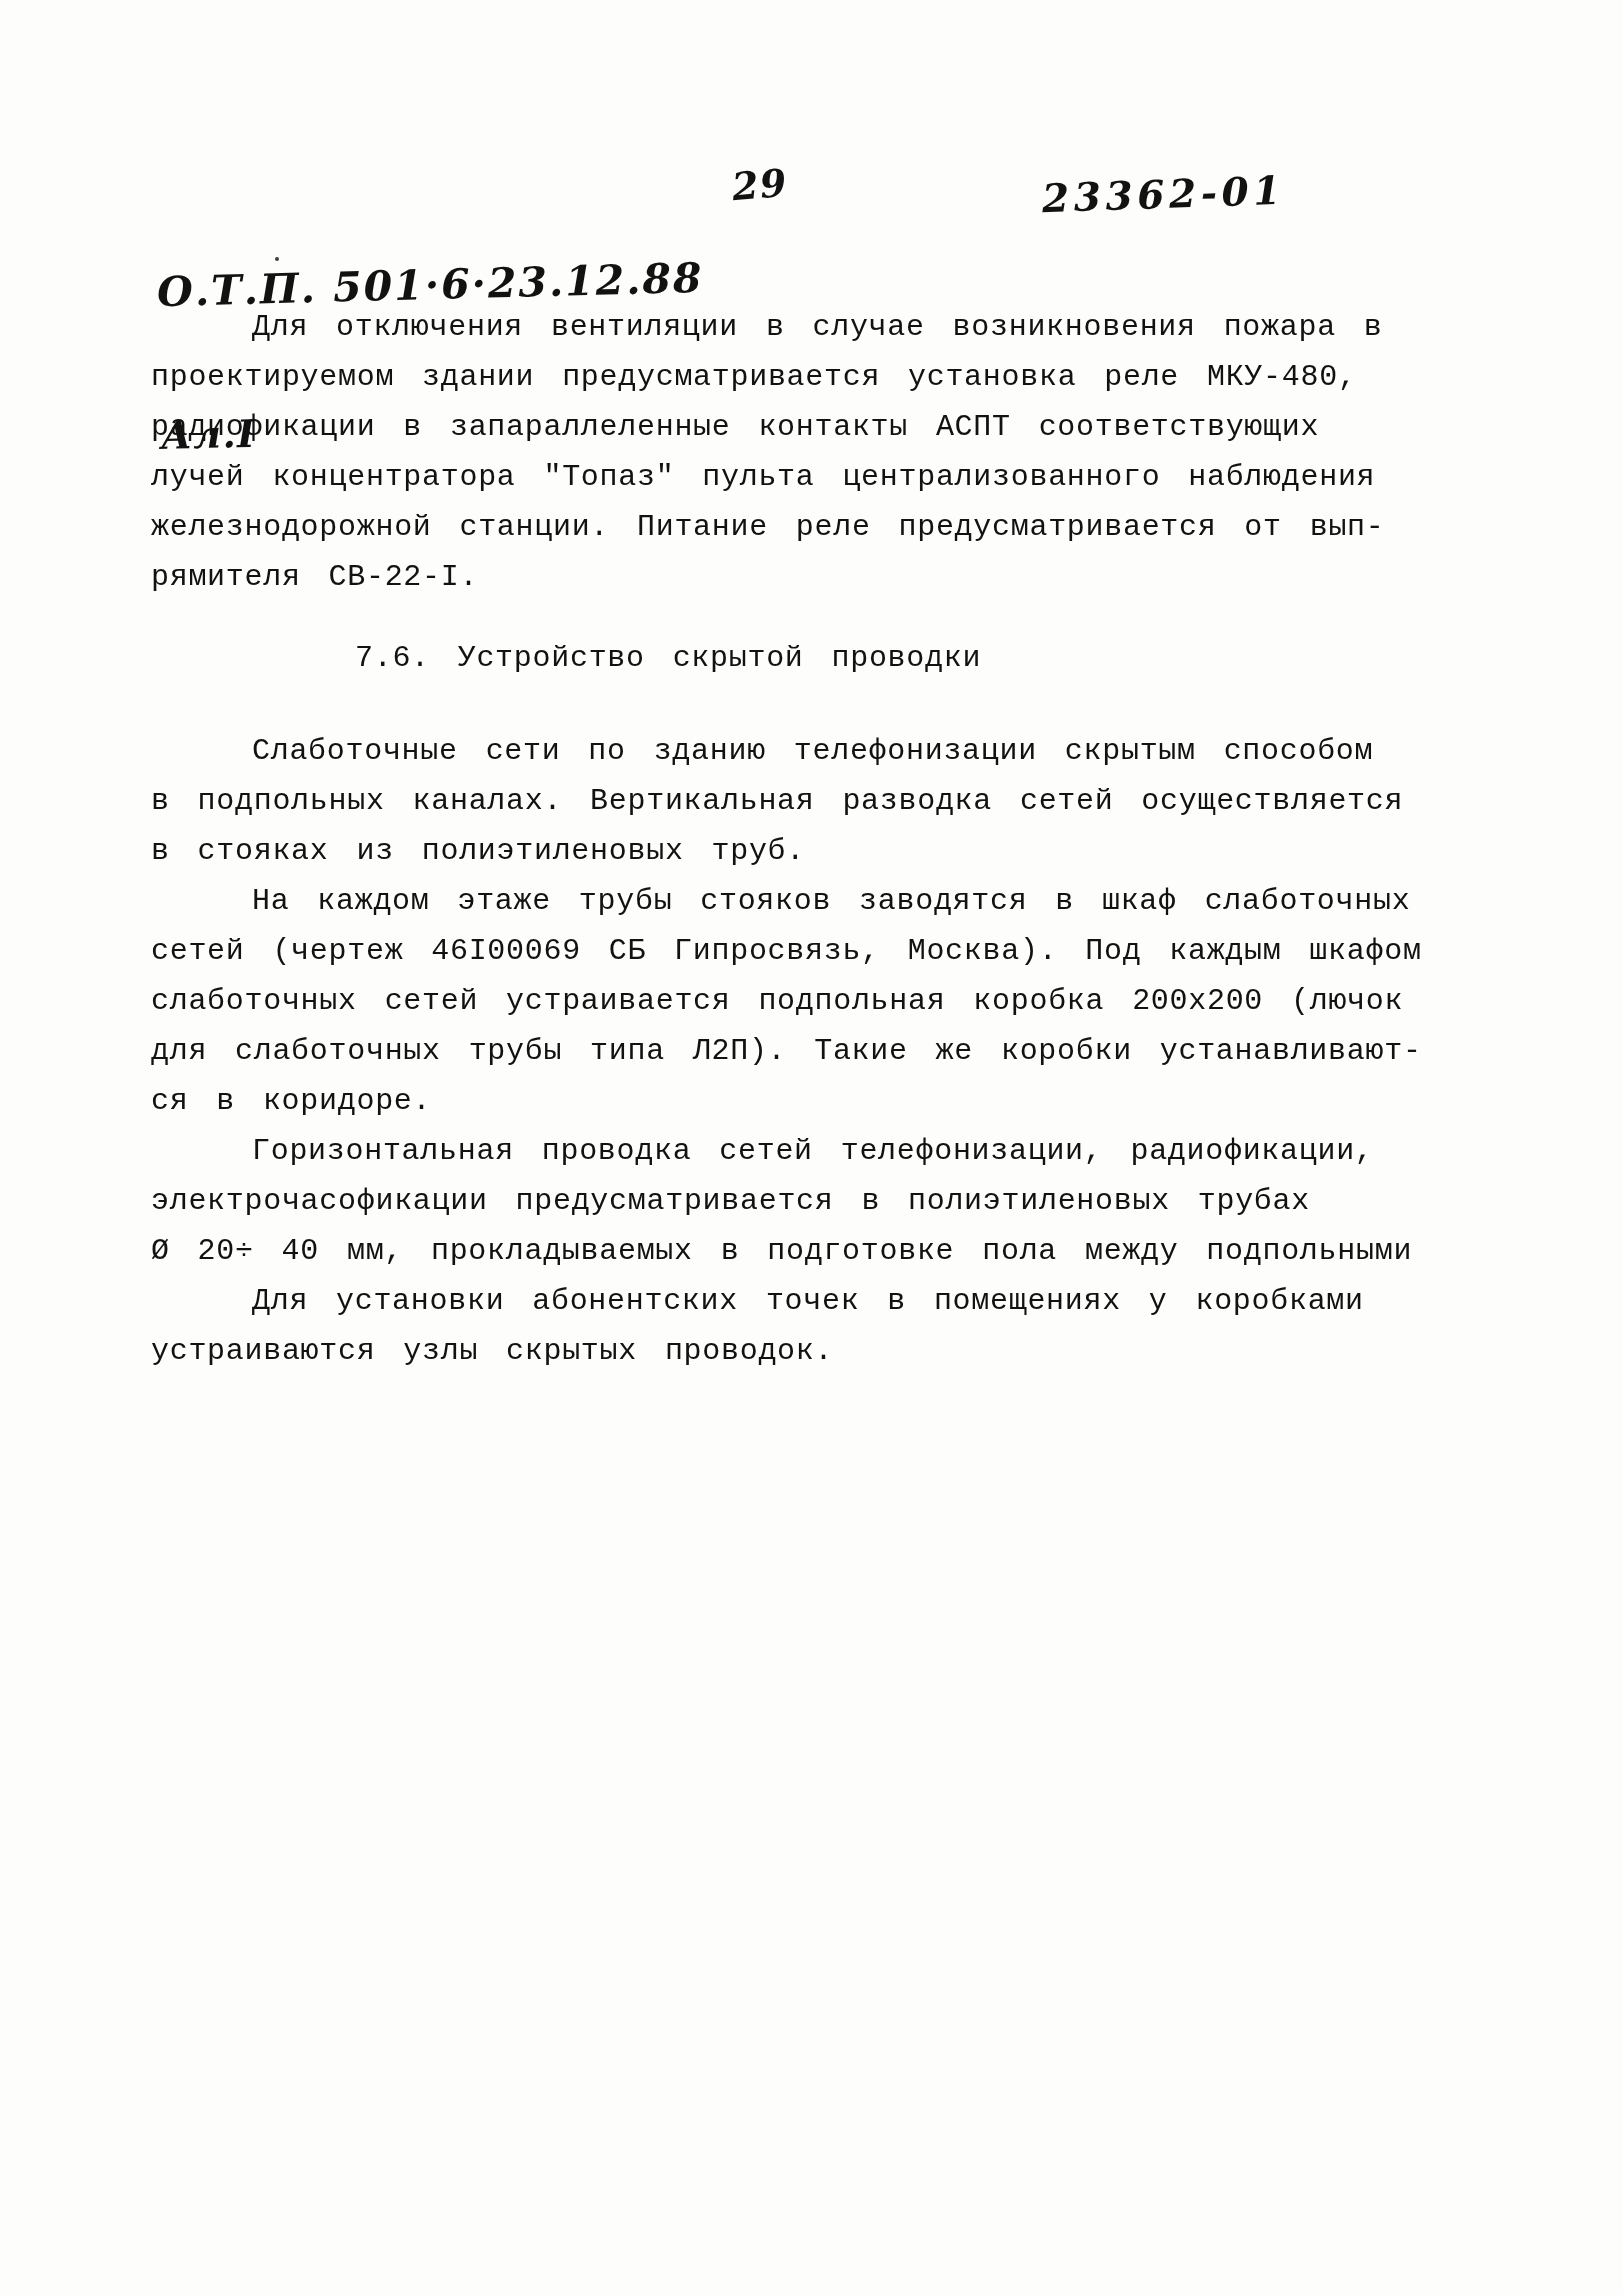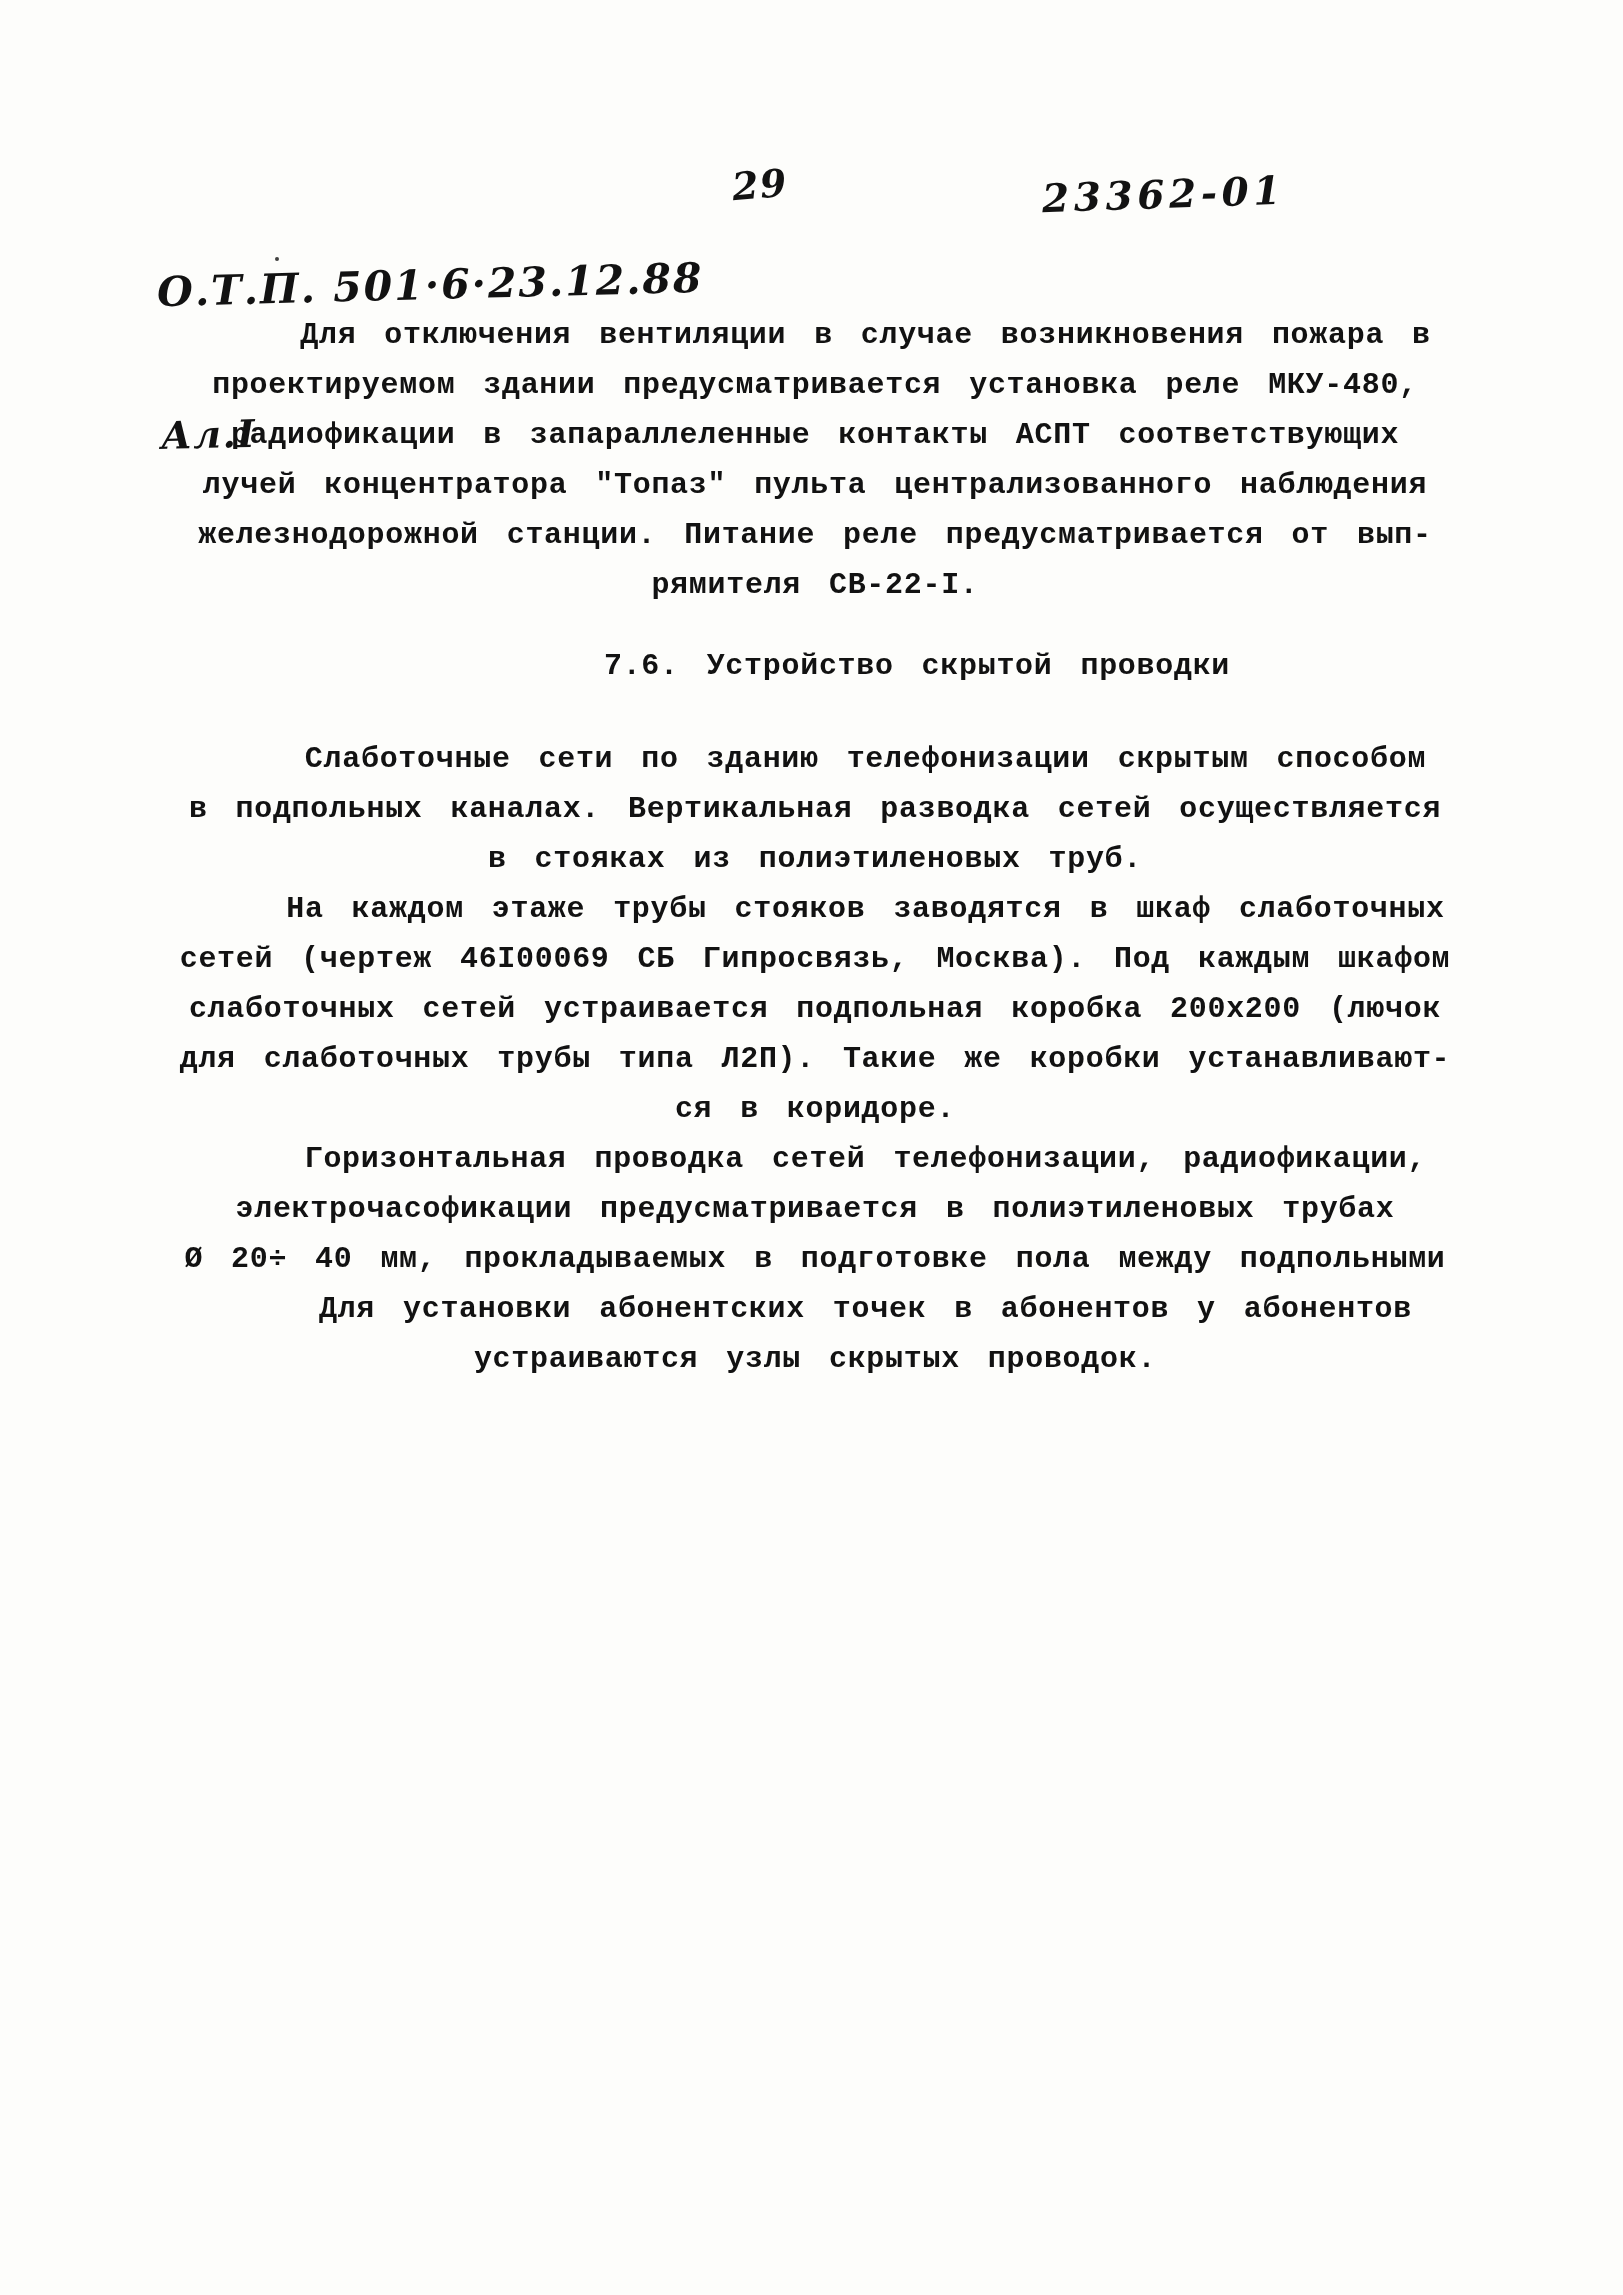--- a/index.html
+++ b/index.html
@@ -60,29 +60,28 @@
     height: 3.9px;
     border-radius: 50%;
     background: var(--ink, #121212);
     opacity: 0.8;
   }
 
   
   .body-text {
     position: absolute;
     left: 151px;
-    top: 310px;
+    top: 302px;
     width: 1328px;
     font-family: "Liberation Mono", "DejaVu Sans Mono", monospace;
-    font-weight: bold;
+    font-weight: normal;
     font-size: 30px;
     line-height: 50px;
     letter-spacing: 0.7px;
     word-spacing: 9.2px;
-    text-align: center;
   }
   .body-text .line {
     white-space: pre;
     height: 50px;
   }
   .body-text .line.first {
     padding-left: 101px;
   }
   .body-text .heading {
     white-space: pre;
@@ -120,18 +119,18 @@
       <div class="line">в подпольных каналах. Вертикальная разводка сетей осуществляется</div>
       <div class="line">в стояках из полиэтиленовых труб.</div>
       <div class="line first">На каждом этаже трубы стояков заводятся в шкаф слаботочных</div>
       <div class="line">сетей (чертеж 46I00069 СБ Гипросвязь, Москва). Под каждым шкафом</div>
       <div class="line">слаботочных сетей устраивается подпольная коробка 200х200 (лючок</div>
       <div class="line">для слаботочных трубы типа Л2П). Такие же коробки устанавливают-</div>
       <div class="line">ся в коридоре.</div>
       <div class="line first">Горизонтальная проводка сетей телефонизации, радиофикации,</div>
       <div class="line">электрочасофикации предусматривается в полиэтиленовых трубах</div>
       <div class="line">Ø 20÷ 40 мм, прокладываемых в подготовке пола между подпольными</div>
-      <div class="line first">Для установки абонентских точек в абонентов у абонентов</div>
+      <div class="line first">Для установки абонентских точек в помещениях у коробками</div>
       <div class="line">устраиваются узлы скрытых проводок.</div>
     </div>
 
 </div>
 
 
 </body></html>

